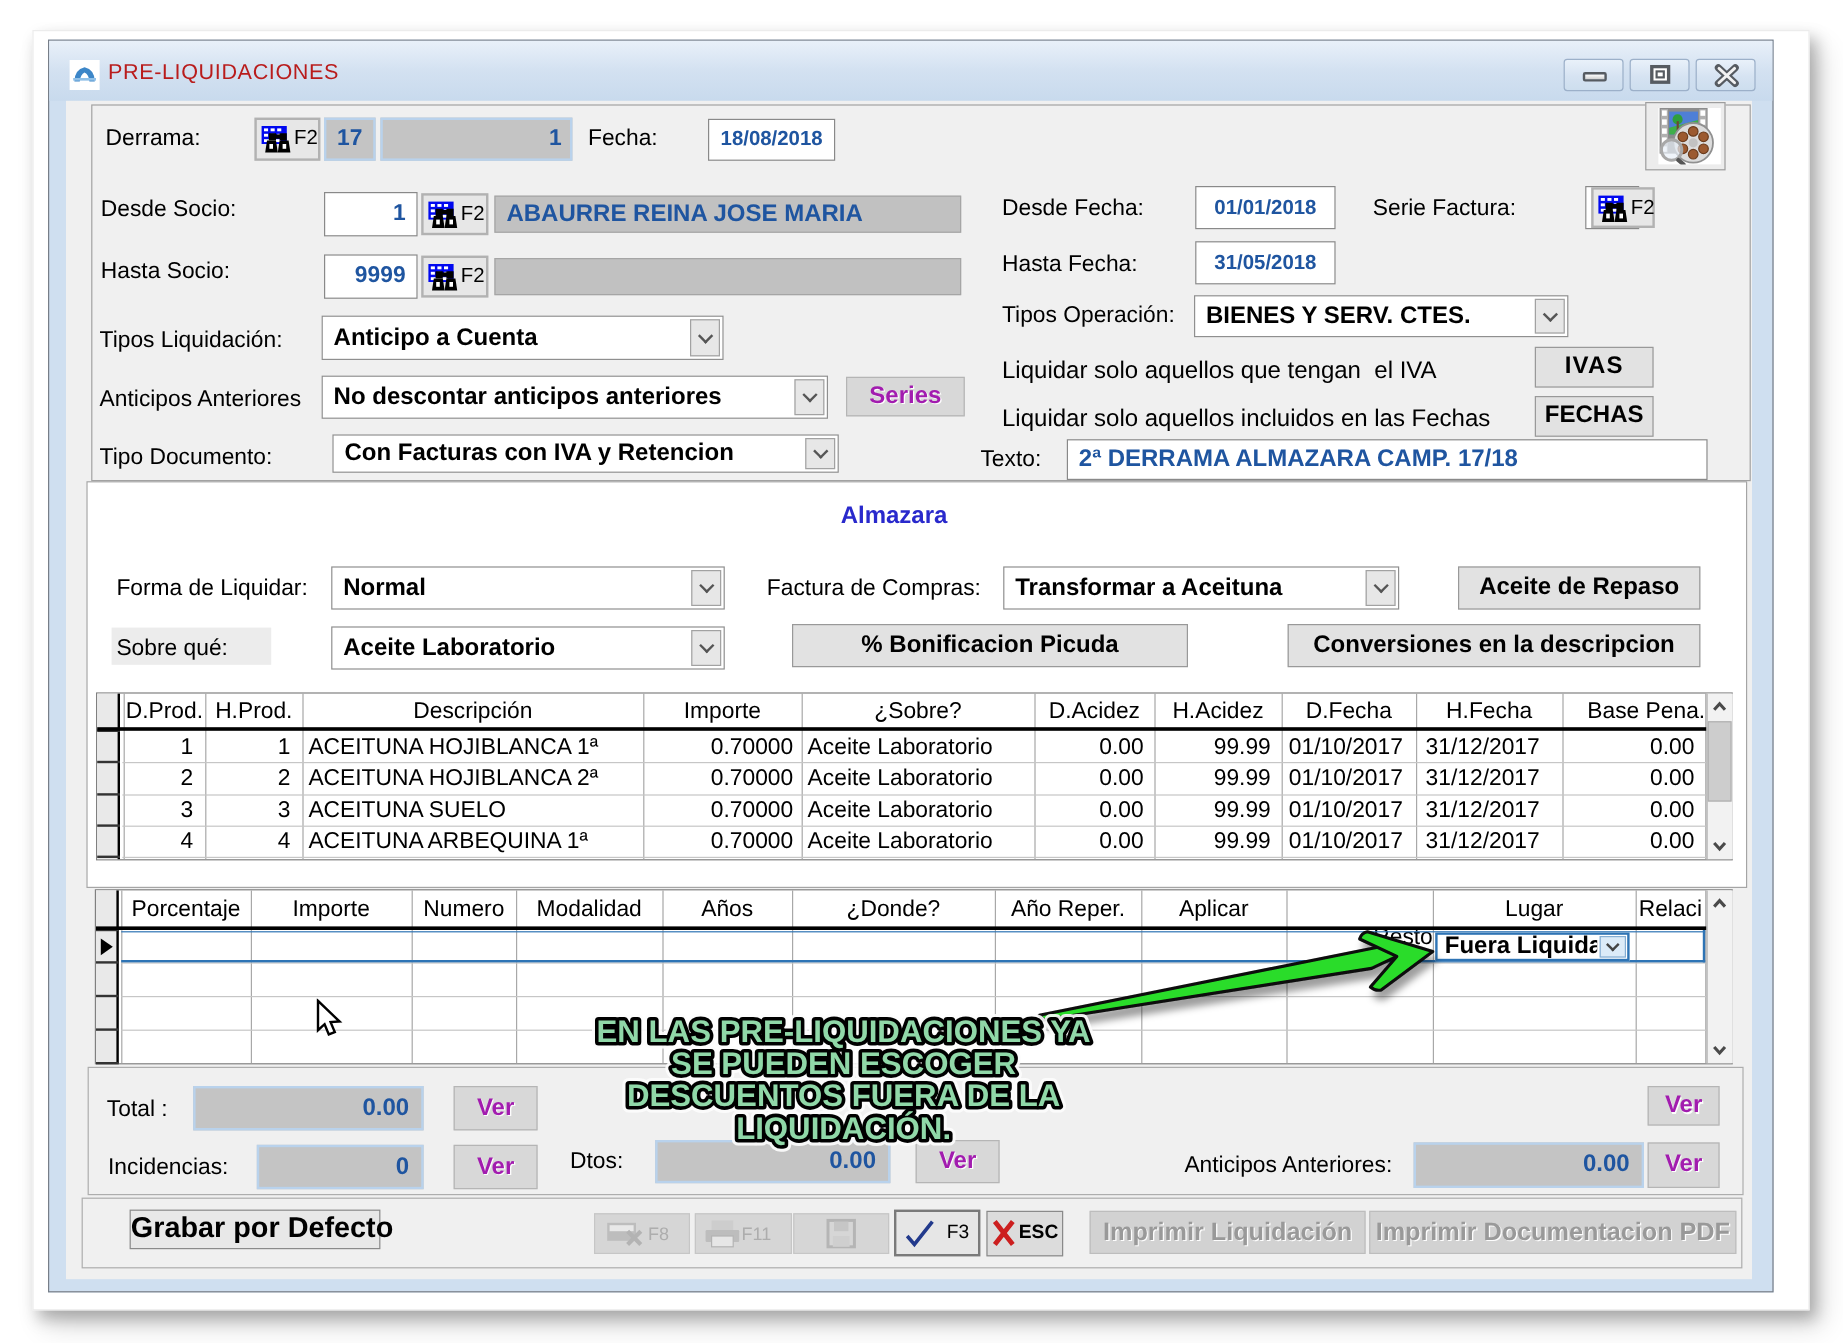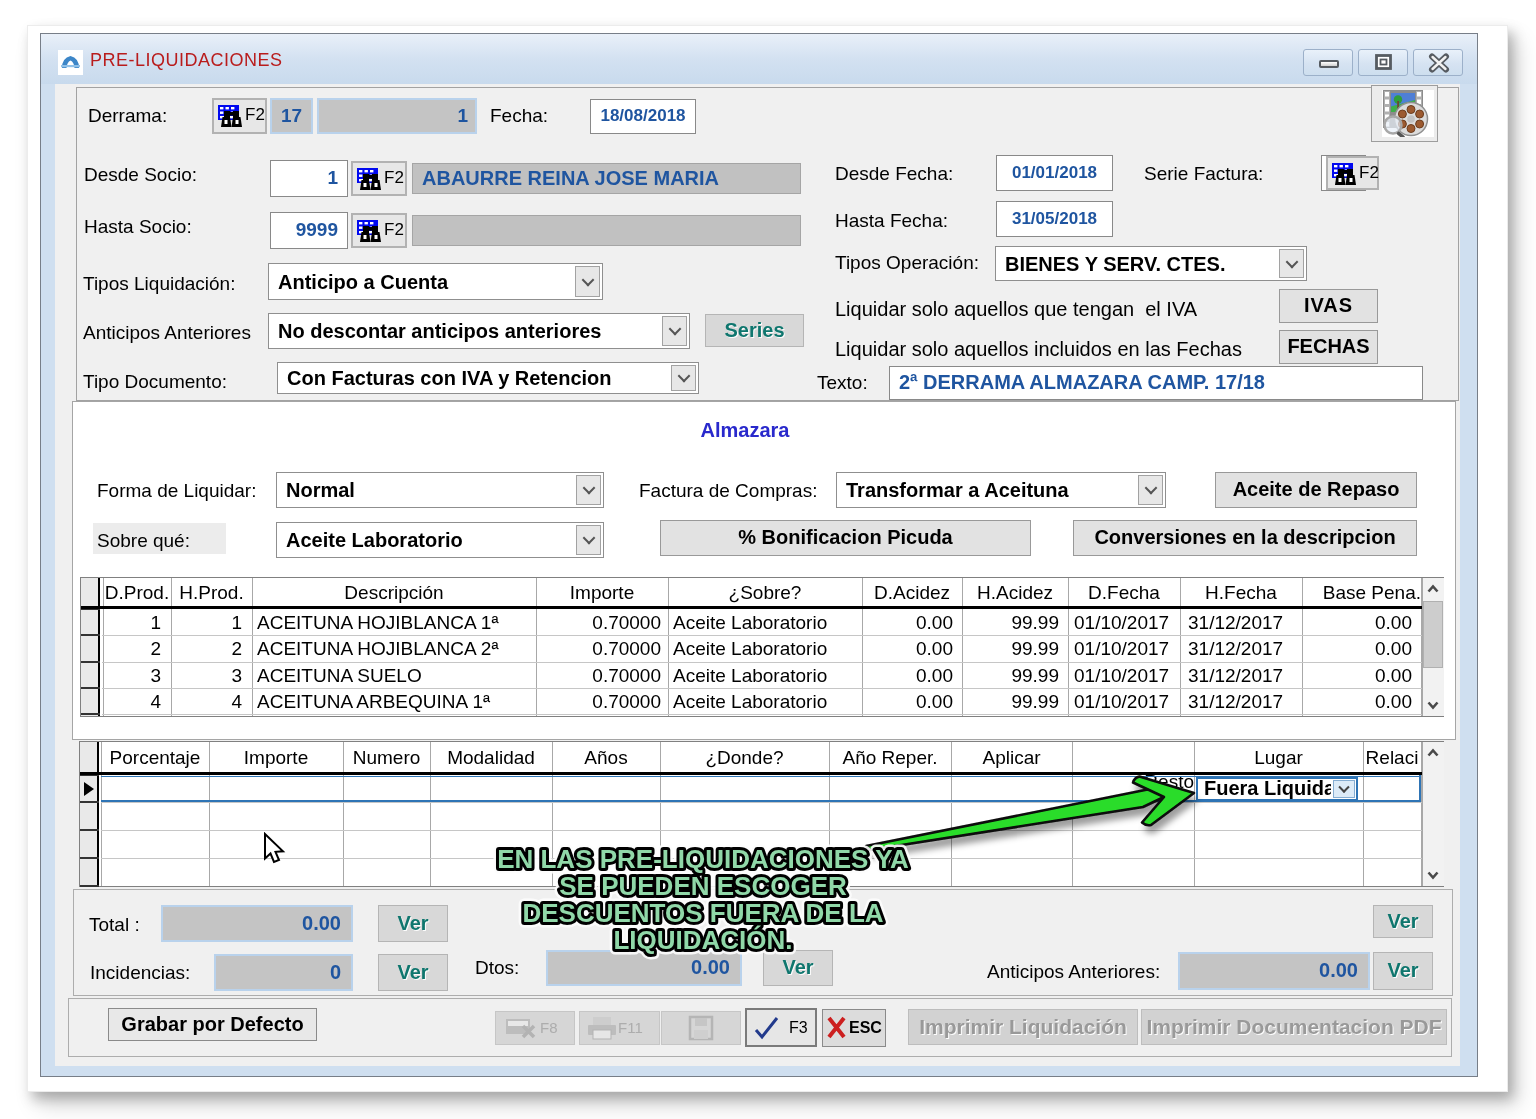--- a/index.html
+++ b/index.html
@@ -4,21 +4,21 @@
 html,body{margin:0;padding:0;width:1536px;height:1119px;background:#fff;overflow:hidden}
 *{box-sizing:border-box}
 .ab{position:absolute}
 body{font-family:"Liberation Sans",sans-serif;}
 .lbl{font-size:19px;color:#000;white-space:nowrap}
 .val{font-weight:bold;color:#1f55a0;}
 .inp{background:#fff;border:1px solid #898989;}
 .gray{background:#c1c1c1;border:1px solid #a5a5a5;}
 .grayb{background:#c4c4c4;border:2px solid #b9d2ec;}
 .btn{background:#e2e2e2;border:1px solid #999;color:#000;font-weight:bold;text-align:center;white-space:nowrap}
-.btnd{background:#d8d8d8;border:1px solid #b5b5b5;color:#0f766e;font-weight:bold;text-align:center;white-space:nowrap;text-shadow:1px 1px 0 #fdfdfd}
+.btnd{background:#d8d8d8;border:1px solid #b5b5b5;color:#a21caf;font-weight:bold;text-align:center;white-space:nowrap;text-shadow:1px 1px 0 #fdfdfd}
 .combo{background:#fff;border:1px solid #8f8f8f;}
 .ctext{position:absolute;left:9px;top:50%;transform:translateY(-50%);font-weight:bold;font-size:20px;color:#000;white-space:nowrap}
 .carr{position:absolute;right:2px;top:2px;bottom:2px;width:25px;background:#e7e7e7;border:1px solid #a2a2a2}
 .chev{position:absolute;left:50%;top:50%;width:9px;height:9px;border-right:2.5px solid #555;border-bottom:2.5px solid #555;transform:translate(-50%,-72%) rotate(45deg)}
 .cell{position:absolute;font-size:19px;color:#000;white-space:nowrap}
 </style></head><body>
 
 <div class="ab" style="left:27px;top:25px;width:1481px;height:1067px;background:#fff;border:1px solid #ececec;box-shadow:5px 7px 12px rgba(0,0,0,.25), 10px 14px 22px rgba(0,0,0,.14)"></div>
 <div class="ab" style="left:40px;top:33px;width:1438px;height:1044px;background:#cfdff0;border:1px solid #777e88;"></div>
 <div class="ab" style="left:41px;top:34px;width:1436px;height:50px;background:linear-gradient(#e9f0f9,#d3e1f1 50%,#c8daed);"></div>
@@ -237,21 +237,21 @@
   </div>
 <div class="ab btn" style="left:1215px;top:472px;width:202px;height:36px;font-size:20px;line-height:33px;">Aceite de Repaso</div>
 <div class="ab" style="left:93px;top:523px;width:133px;height:31px;background:#ececec;"></div>
 <div class="ab lbl" style="left:97px;top:530px;">Sobre qué:</div>
 <div class="ab combo" style="left:276px;top:522px;width:328px;height:36px;">
     <div class="ctext" style="font-size:20px">Aceite Laboratorio</div>
     <div class="carr">
       <div class="chev"></div>
     </div>
   </div>
-<div class="ab btn" style="left:660px;top:520px;width:371px;height:36px;font-size:20px;line-height:33px;">% Bonificacion Picuda</div>
+<div class="ab btn" style="left:660px;top:520px;width:330px;height:36px;font-size:20px;line-height:33px;">% Bonificacion Picuda</div>
 <div class="ab btn" style="left:1073px;top:520px;width:344px;height:36px;font-size:20px;line-height:33px;">Conversiones en la descripcion</div>
 <div class="ab" style="left:80px;top:577px;width:1364px;height:140px;background:#fff;border:1px solid #808080;"></div>
 <div class="ab" style="left:81px;top:578px;width:19px;height:138px;background:#e9e9e9;border-right:2px solid #000;"></div>
 <div class="ab" style="left:81px;top:608px;width:19px;height:2px;background:#333;"></div>
 <div class="ab" style="left:81px;top:634px;width:19px;height:2px;background:#333;"></div>
 <div class="ab" style="left:81px;top:661px;width:19px;height:2px;background:#333;"></div>
 <div class="ab" style="left:81px;top:687px;width:19px;height:2px;background:#333;"></div>
 <div class="ab" style="left:81px;top:713px;width:19px;height:2px;background:#333;"></div>
 <div class="ab" style="left:103px;top:578px;width:1px;height:138px;background:#a8a8a8;"></div>
 <div class="ab" style="left:171px;top:578px;width:1px;height:138px;background:#a8a8a8;"></div>
@@ -386,21 +386,21 @@
 <div class="ab lbl" style="left:90px;top:962px;">Incidencias:</div>
 <div class="ab grayb val" style="left:214px;top:954px;width:139px;height:37px;font-size:20px;text-align:right;line-height:32px;padding-right:10px;">0</div>
 <div class="ab btnd" style="left:378px;top:954px;width:70px;height:37px;font-size:20px;line-height:34px;">Ver</div>
 <div class="ab lbl" style="left:475px;top:957px;">Dtos:</div>
 <div class="ab grayb val" style="left:546px;top:950px;width:196px;height:36px;font-size:20px;text-align:right;line-height:31px;padding-right:10px;">0.00</div>
 <div class="ab btnd" style="left:763px;top:950px;width:70px;height:36px;font-size:20px;line-height:33px;">Ver</div>
 <div class="ab lbl" style="left:987px;top:961px;">Anticipos Anteriores:</div>
 <div class="ab grayb val" style="left:1178px;top:952px;width:192px;height:38px;font-size:20px;text-align:right;line-height:33px;padding-right:10px;">0.00</div>
 <div class="ab btnd" style="left:1373px;top:952px;width:60px;height:38px;font-size:20px;line-height:35px;">Ver</div>
 <div class="ab" style="left:68px;top:998px;width:1384px;height:59px;border:1px solid #adadad;background:#f0f0f0;"></div>
-<div class="ab btn" style="left:108px;top:1008px;width:209px;height:33px;font-size:20px;line-height:30px;background:#e8e8e8;border:1px solid #8a8a8a;">Grabar por Defecto</div>
+<div class="ab btn" style="left:108px;top:1008px;width:209px;height:33px;font-size:24px;line-height:30px;background:#e8e8e8;border:1px solid #8a8a8a;">Grabar por Defecto</div>
 <div class="ab" style="left:495px;top:1011px;width:80px;height:34px;background:#d6d6d6;border:1px solid #c6c6c6;"><svg width="78" height="32">
       <rect x="10" y="7" width="24" height="15" fill="#bdbdbd"></rect>
       <rect x="12" y="9" width="20" height="5" fill="#e8e8e8"></rect>
       <path d="M27 14 l11 11 M38 14 l-11 11" stroke="#b3b3b3" stroke-width="3.5"></path>
       <text x="44" y="21" font-size="15" fill="#adadad" font-family="Liberation Sans">F8</text>
     </svg></div>
 <div class="ab" style="left:579px;top:1011px;width:81px;height:34px;background:#d6d6d6;border:1px solid #c6c6c6;"><svg width="80" height="32">
       <rect x="8" y="13" width="28" height="10" rx="1" fill="#bdbdbd"></rect>
       <rect x="13" y="5" width="18" height="8" fill="#cdcdcd"></rect>
       <rect x="13" y="18" width="18" height="9" fill="#e6e6e6" stroke="#b3b3b3"></rect>

